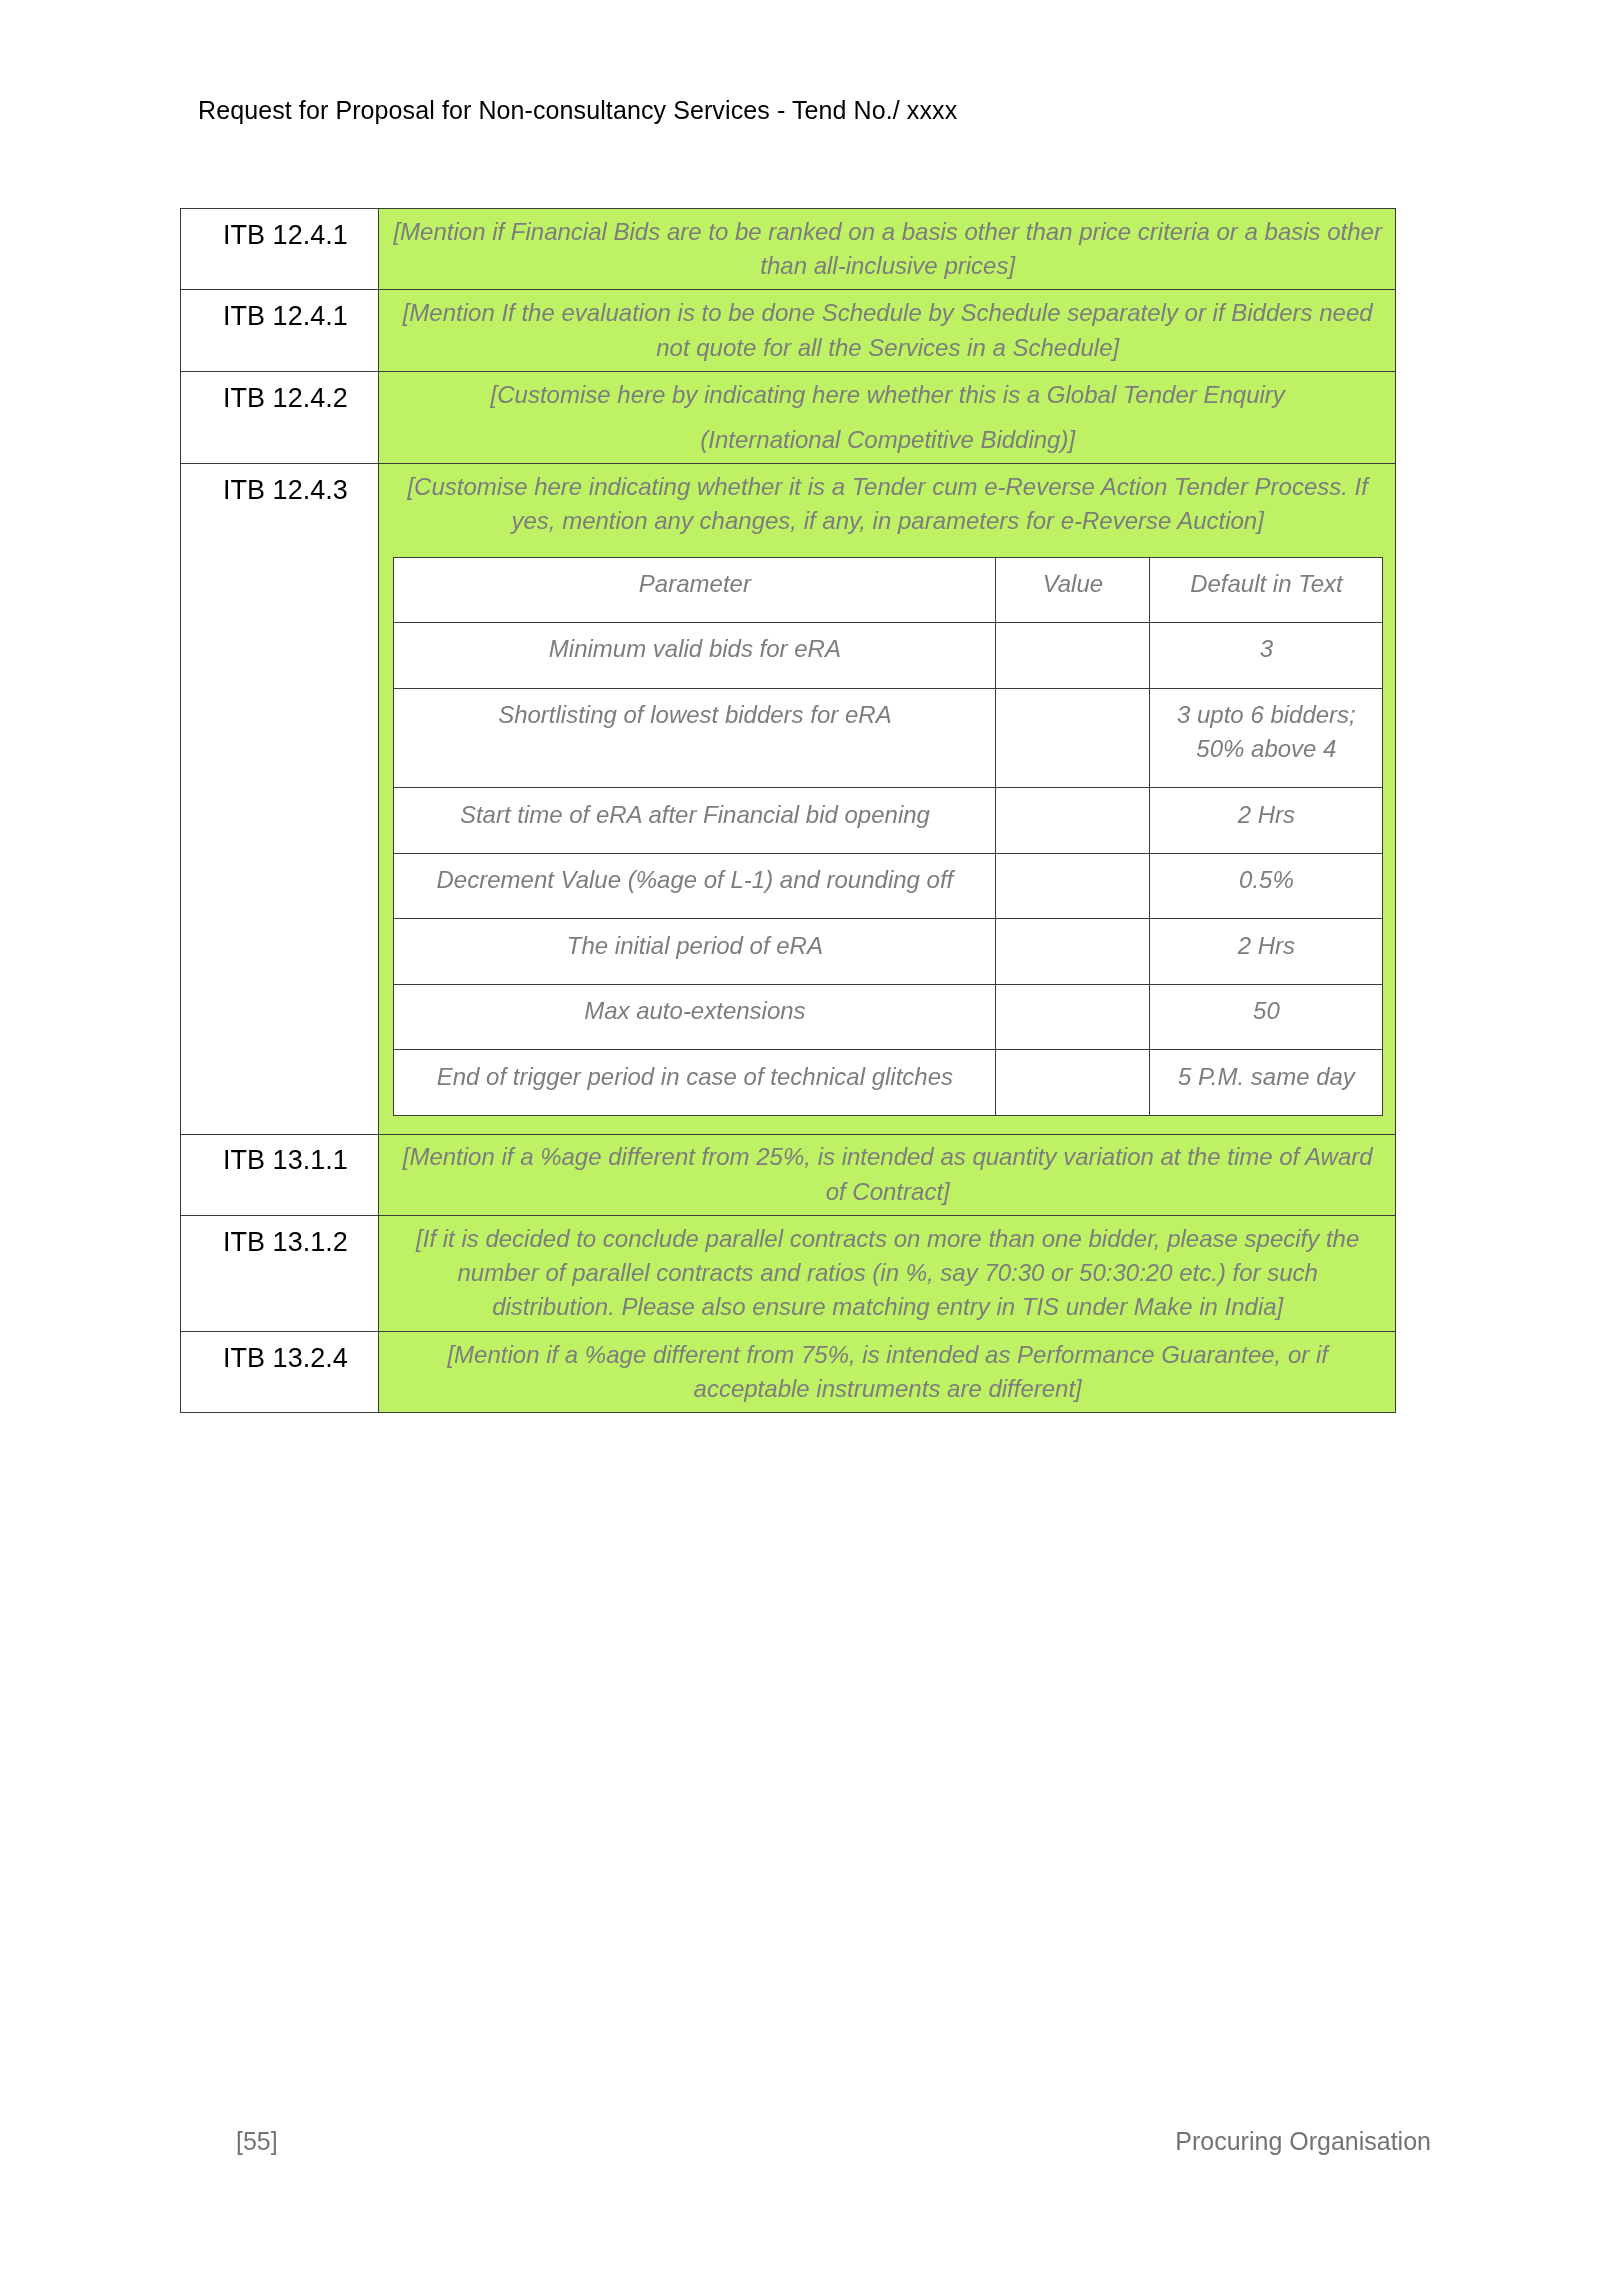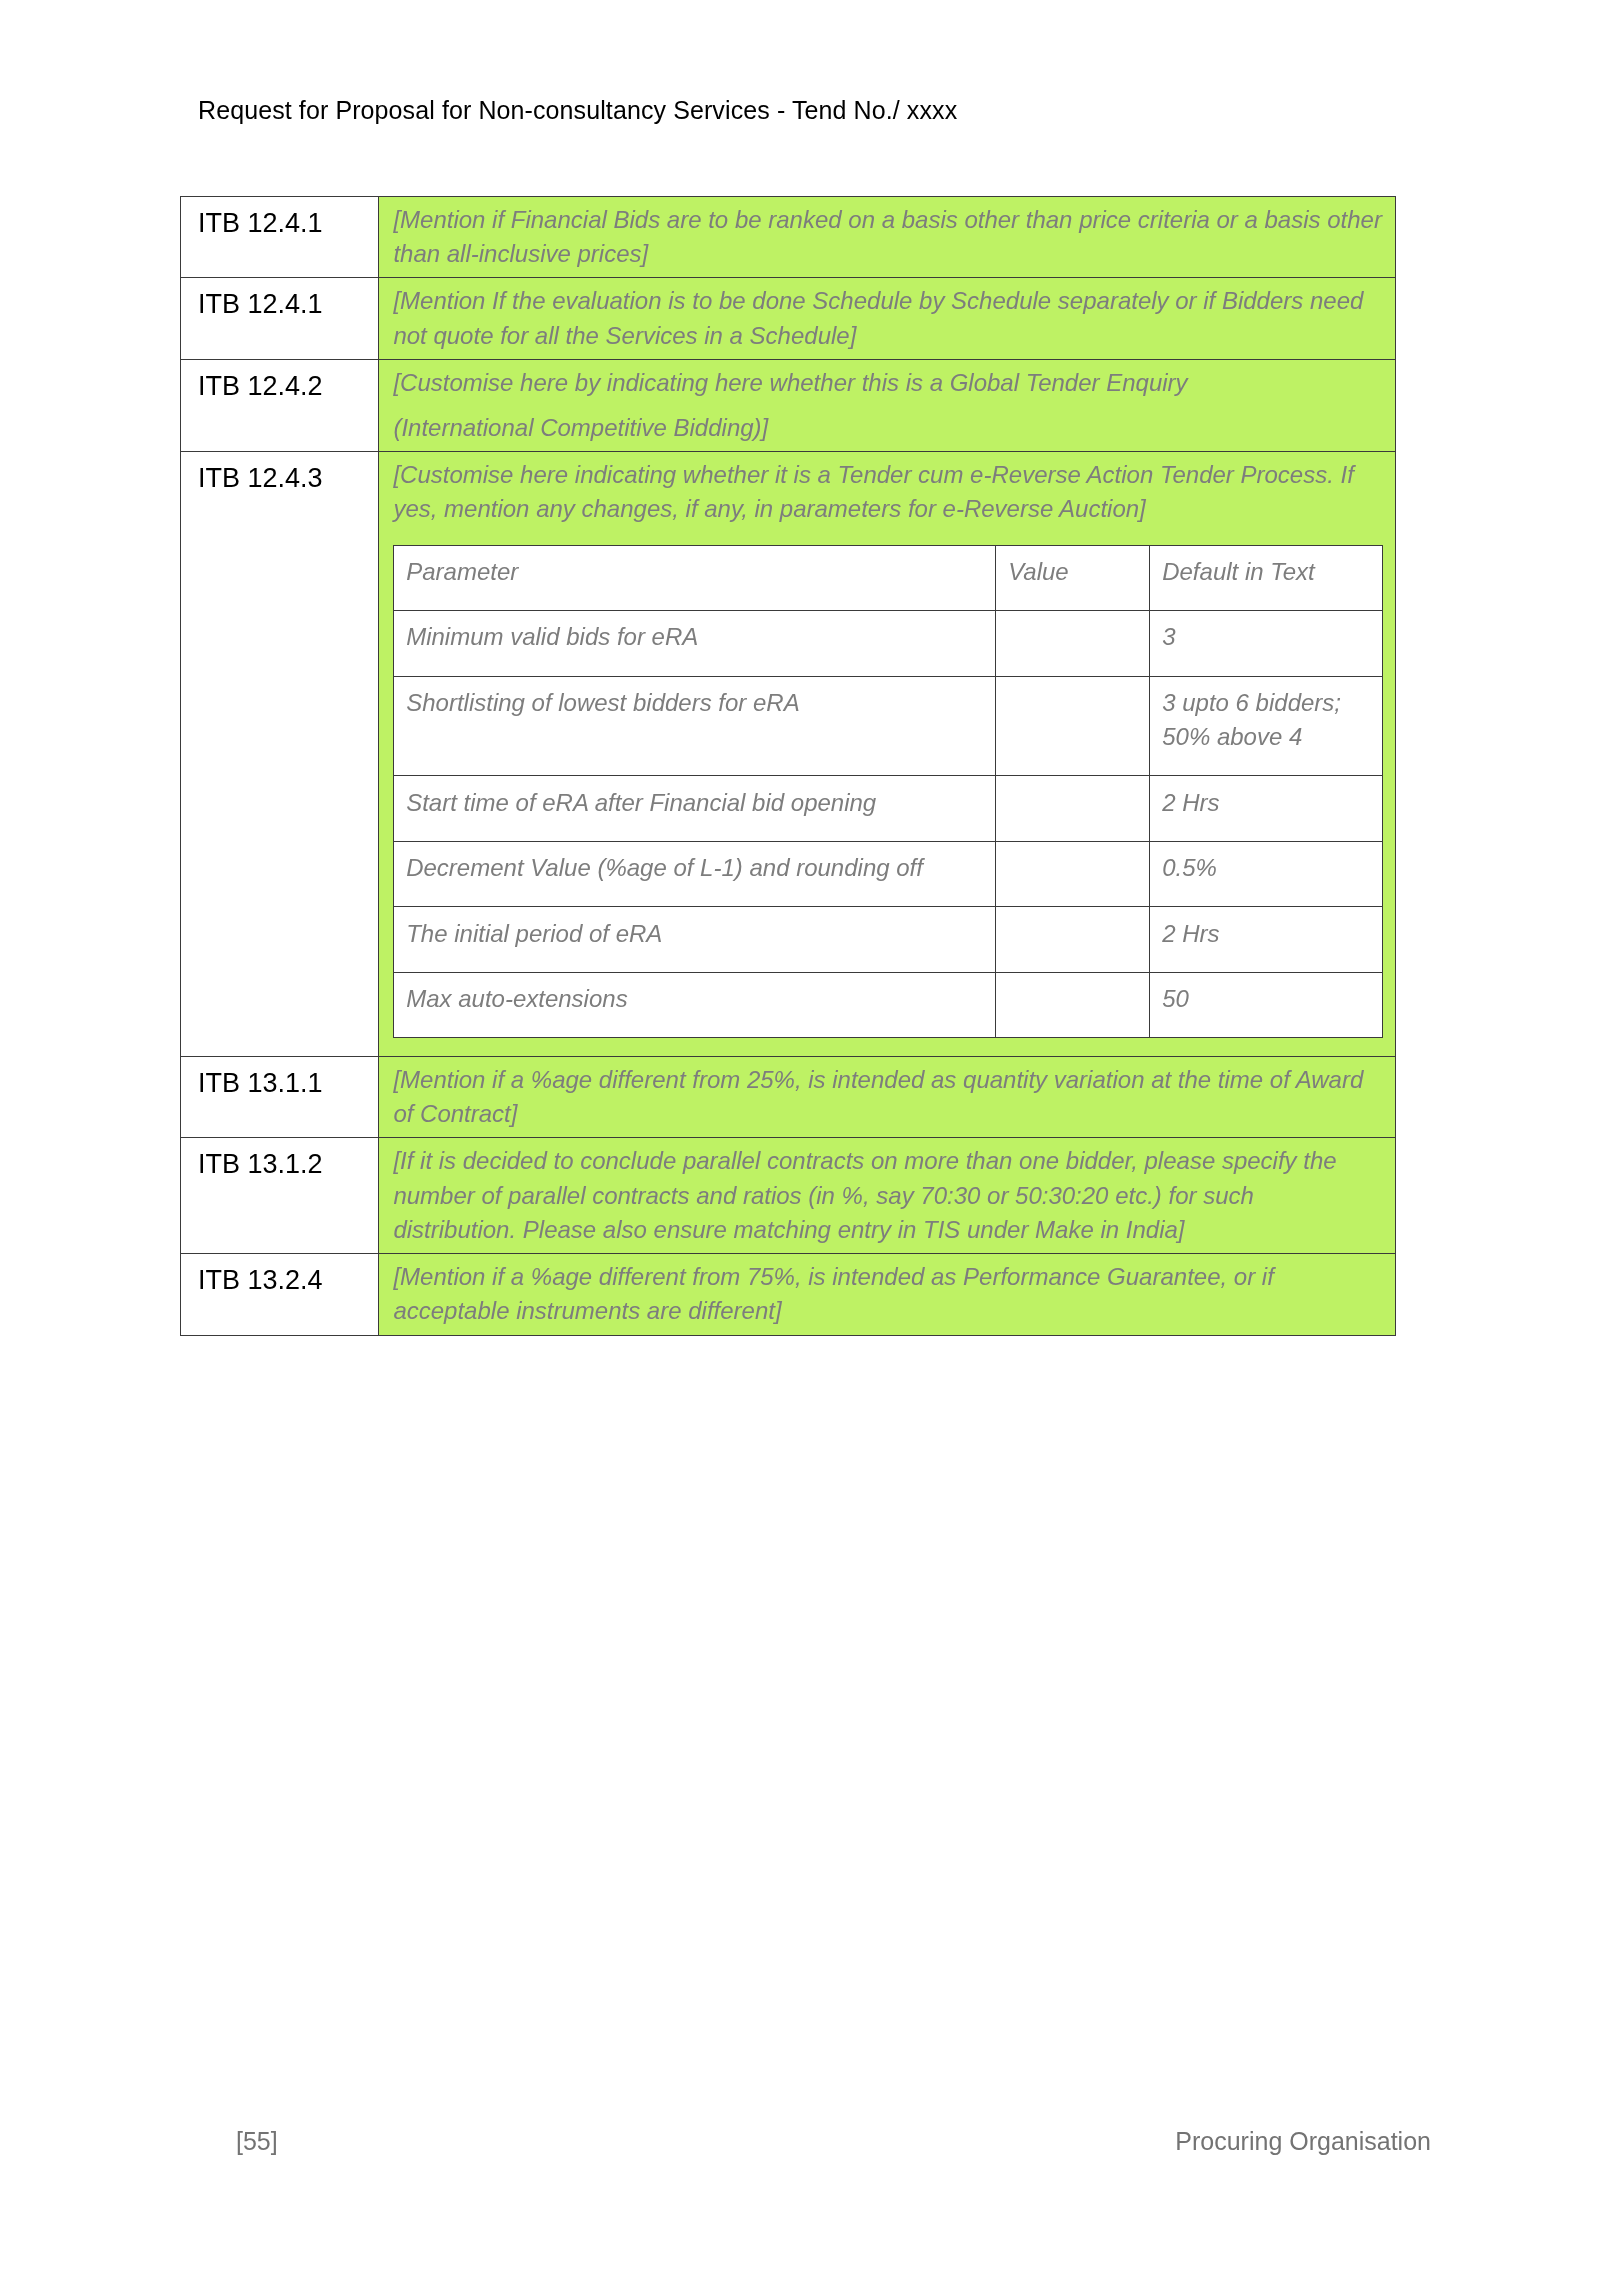--- a/index.html
+++ b/index.html
@@ -18,25 +18,26 @@
     position:absolute;
     top:96px;
     left:198px;
     font-size:25px;
     color:#000000;
     letter-spacing:0.1px;
   }
 
   table.itb-table {
     position:absolute;
-    top:196px;
+    top:208px;
     left:180px;
     width:1214px;
     border-collapse:collapse;
     table-layout:fixed;
+    text-align:center;
   }
   table.itb-table > tbody > tr > td {
     border:1.3px solid #3a3a3a;
     vertical-align:top;
   }
   td.clause {
     width:198px;
     font-size:27px;
     color:#000000;
     padding:7.9px 5.2px 5.2px 17px;
@@ -160,20 +161,25 @@
               <tr>
                 <td>The initial period of eRA</td>
                 <td></td>
                 <td>2 Hrs</td>
               </tr>
               <tr>
                 <td>Max auto-extensions</td>
                 <td></td>
                 <td>50</td>
               </tr>
+              <tr>
+                <td>End of trigger period in case of technical glitches</td>
+                <td></td>
+                <td>5 P.M. same day</td>
+              </tr>
             </tbody>
           </table>
 
         </td>
       </tr>
 
       <tr>
         <td class="clause">ITB 13.1.1</td>
         <td class="desc">
           <div>[Mention if a %age different from 25%, is intended as quantity variation at the time of Award of Contract]</div>

